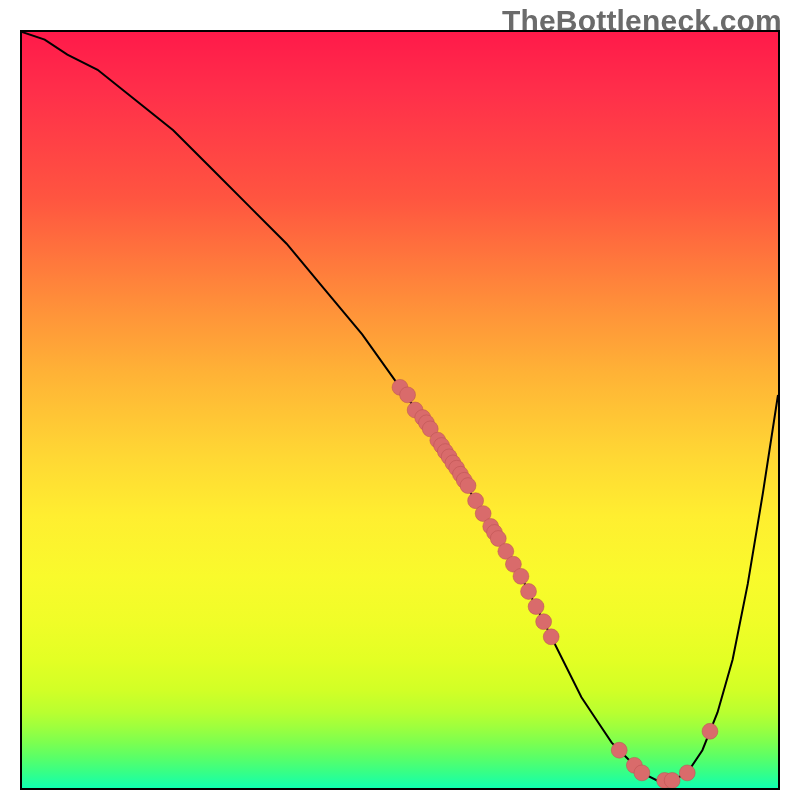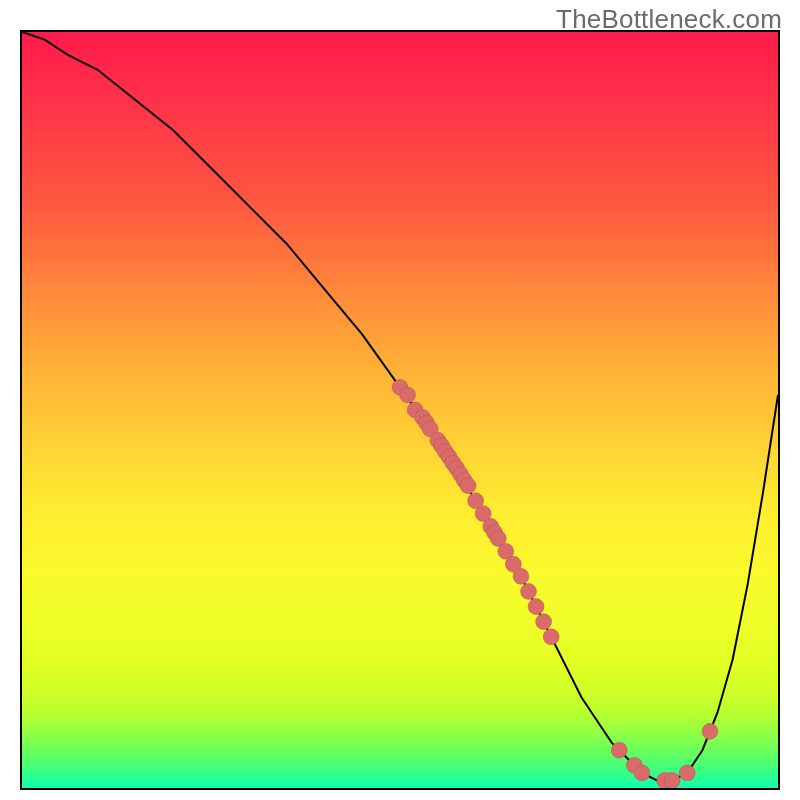--- a/index.html
+++ b/index.html
@@ -50,22 +50,22 @@
     position: absolute;
     left: 0;
     top: 0;
     width: 100%;
     height: 100%;
   }
   .watermark {
     position: absolute;
     top: 4px;
     right: 18px;
-    font-size: 26px;
-    font-weight: 400;
+    font-size: 30px;
+    font-weight: 700;
     color: #6b6b6b;
     letter-spacing: 0.2px;
   }
   .curve {
     fill: none;
     stroke: #000;
     stroke-width: 2;
   }
   .dot {
     fill: #d96b6b;

